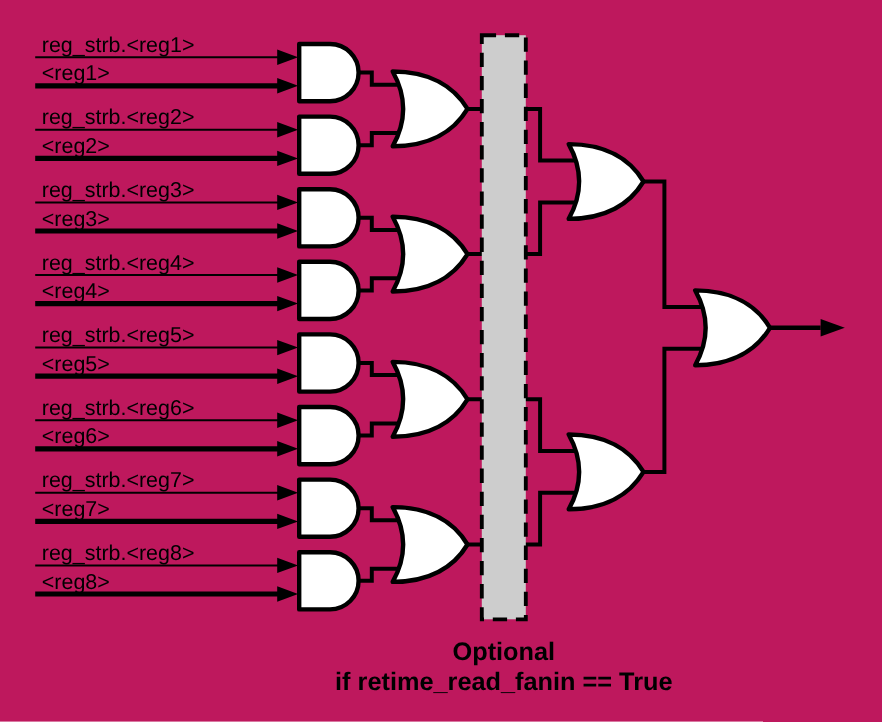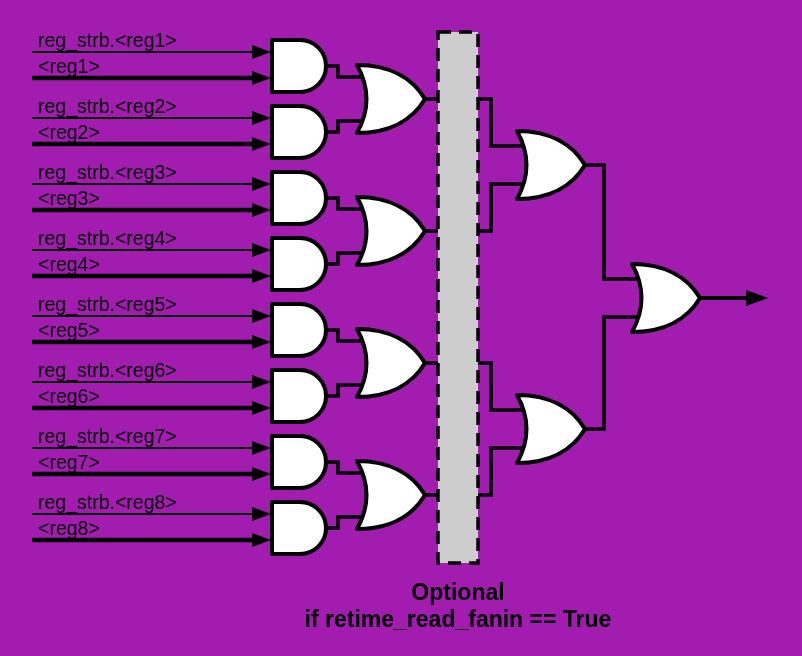--- a/index.html
+++ b/index.html
@@ -6,21 +6,21 @@
     margin: 0;
     padding: 0;
     background: #ffffff;
     width: 802px;
     height: 656px;
     overflow: hidden;
   }
   .canvas {
     width: 802px;
     height: 656px;
-    background: #a21caf;
+    background: #be185d;
   }
   svg { display: block; }
 
   .wire-thin   { stroke: #000; stroke-width: 1.8; fill: none; }
   .wire-thick  { stroke: #000; stroke-width: 4.7; fill: none; }
   .wire-net    { stroke: #000; stroke-width: 3.6; fill: none; }
   .wire-out    { stroke: #000; stroke-width: 4;   fill: none; }
   .arrowhead   { fill: #000; stroke: none; }
   .gate        { fill: #ffffff; stroke: #000; stroke-width: 4; stroke-linejoin: round; }
   .retime-box  { stroke: #000; stroke-width: 3.5; stroke-dasharray: 13 8; }

